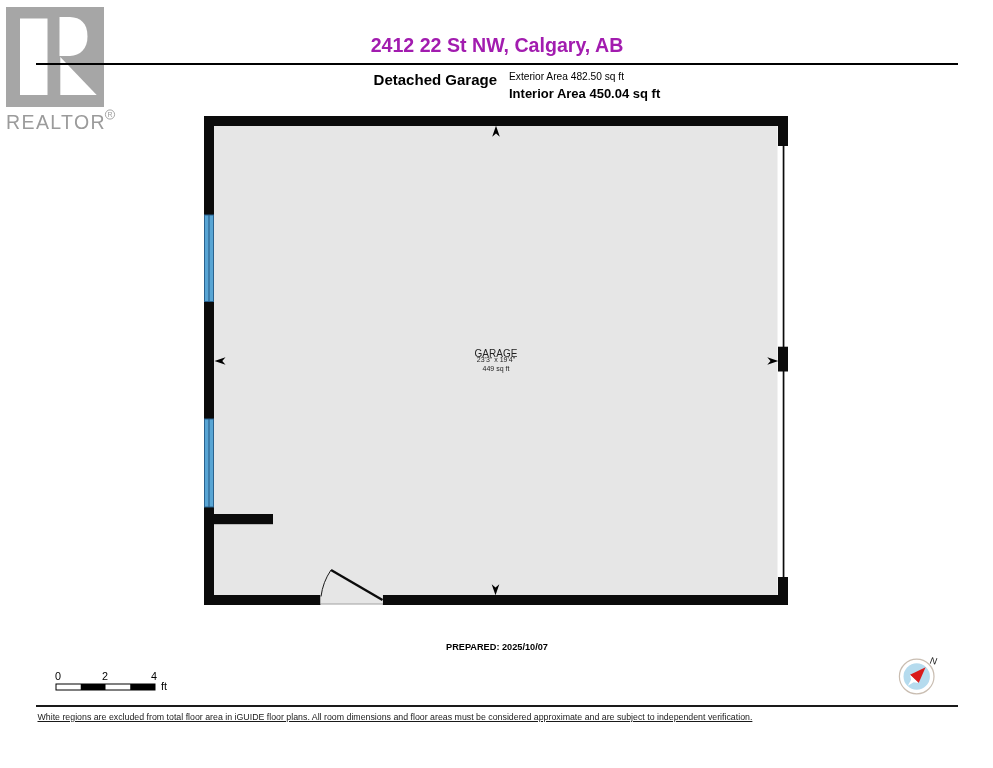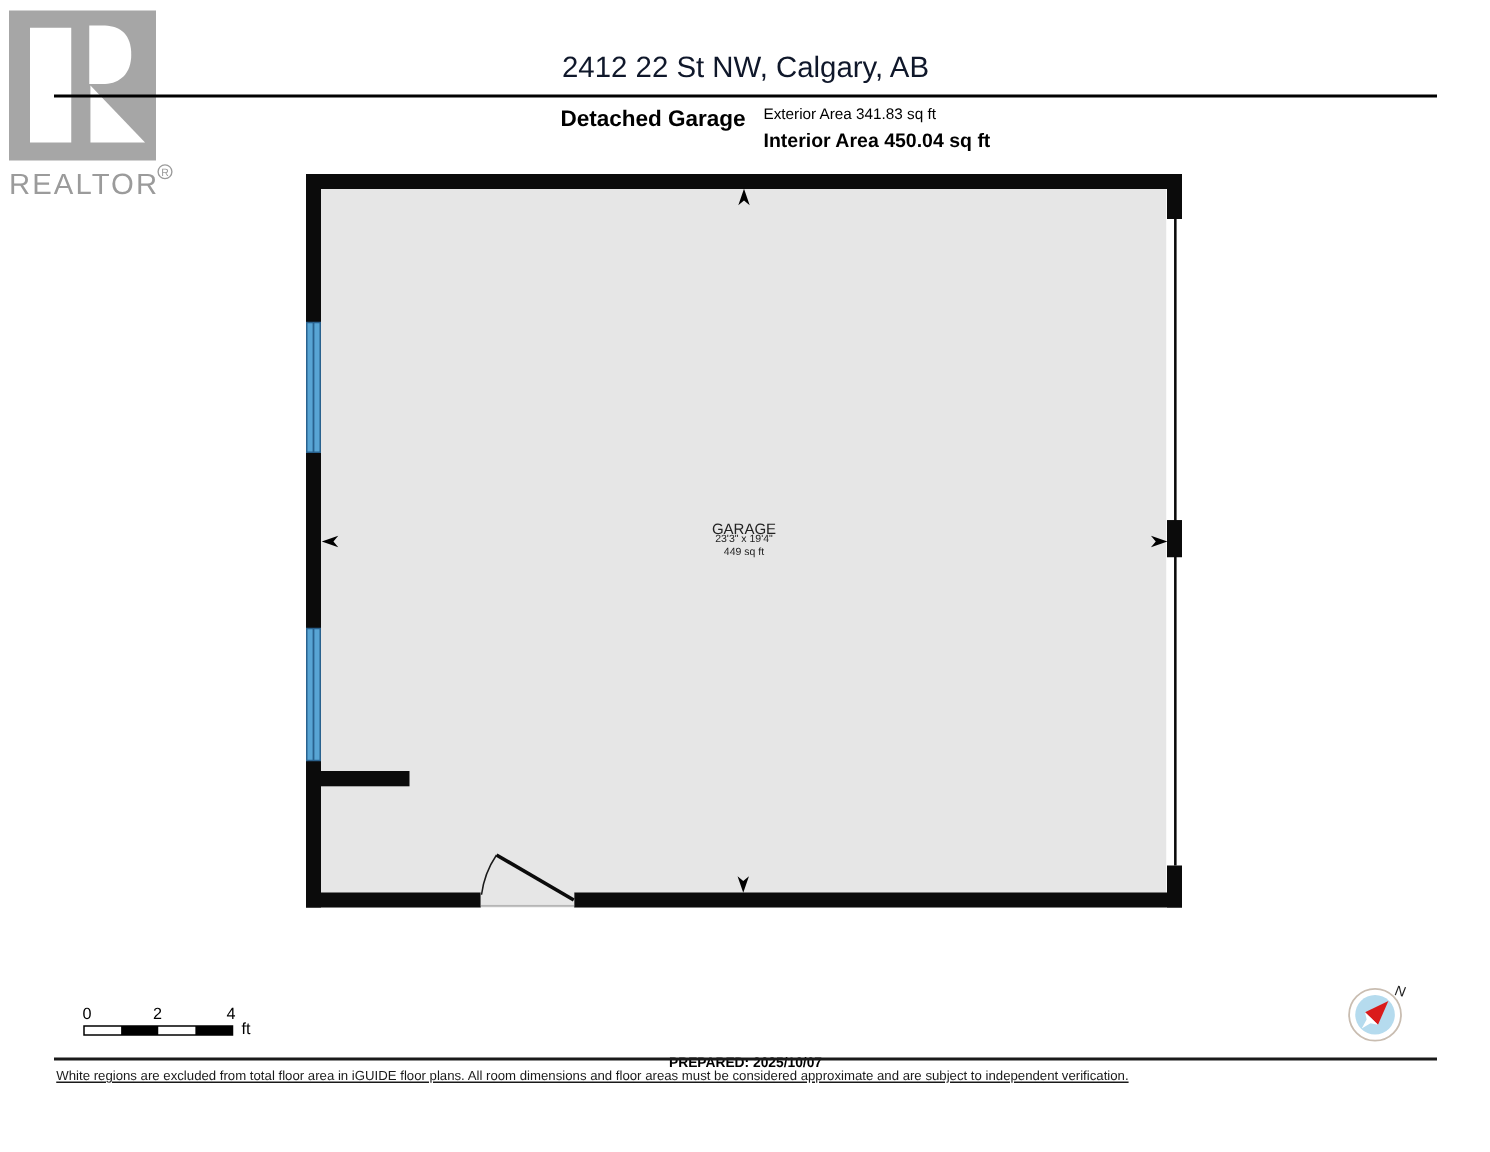--- a/index.html
+++ b/index.html
@@ -13,27 +13,27 @@
 <svg class="abs" style="left:0;top:0" width="125" height="135" viewBox="0 0 125 135">
   <rect x="6" y="7" width="98" height="100" fill="#a6a6a6"></rect>
   <rect x="20" y="18.5" width="27.5" height="76.5" fill="#ffffff"></rect>
   <path d="M59.5 17 L70 17 C80.5 17.5 87.5 23 87.5 36.5 C87.5 49 80 55.5 70 56 L59.5 56 Z" fill="#ffffff"></path>
   <path d="M60.3 50.5 L96.7 88.5 L60.3 88.5 Z" fill="#ffffff" transform="translate(0,6.5)"></path>
   <text x="6" y="129" font-size="19.5" letter-spacing="1.4" fill="#9b9b9b" font-family="Liberation Sans">REALTOR</text>
   <circle cx="110" cy="114.5" r="4.6" fill="none" stroke="#9b9b9b" stroke-width="0.9"></circle>
   <text x="110" y="117.2" font-size="7" fill="#9b9b9b" text-anchor="middle">R</text>
 </svg>
 
-<div class="abs" style="left:297px;top:34px;width:400px;text-align:center;font-size:19.6px;font-weight:normal;color:#0f172a;">2412 22 St NW, Calgary, AB</div>
+<div class="abs" style="left:297px;top:34px;width:400px;text-align:center;font-size:19.6px;font-weight:bold;color:#a21caf;">2412 22 St NW, Calgary, AB</div>
 
 <div class="abs" style="left:36px;top:63px;width:922px;height:2px;background:#000;"></div>
 
 <div class="abs" style="left:297px;top:70.5px;width:200px;text-align:right;font-size:15px;font-weight:bold;color:#000;">Detached Garage</div>
 
-<div class="abs" style="left:509px;top:70.5px;font-size:10.2px;color:#000;">Exterior Area 341.83 sq ft</div>
+<div class="abs" style="left:509px;top:70.5px;font-size:10.2px;color:#000;">Exterior Area 482.50 sq ft</div>
 
 <div class="abs" style="left:509px;top:85.8px;font-size:13px;color:#000;font-weight:bold;">Interior Area 450.04 sq ft</div>
 
 <svg class="abs" style="left:0;top:0" width="993" height="768" viewBox="0 0 993 768">
 
   <rect x="204" y="116" width="573.5" height="489" fill="#e6e6e6"></rect>
 
   <rect x="204" y="116" width="584" height="10" fill="#0b0b0b"></rect>
 
   <rect x="204" y="595" width="116.5" height="10" fill="#0b0b0b"></rect>
@@ -95,21 +95,21 @@
 <div class="abs" style="left:143px;top:670px;width:22px;text-align:center;font-size:10.8px;color:#000;">4</div>
 
 <svg class="abs" style="left:55px;top:683px" width="102" height="9" viewBox="0 0 102 9">
   <rect x="1" y="1" width="99" height="6" fill="#ffffff" stroke="#000" stroke-width="1"></rect>
   <rect x="25.75" y="1" width="24.75" height="6" fill="#000"></rect>
   <rect x="75.25" y="1" width="24.75" height="6" fill="#000"></rect>
 </svg>
 
 <div class="abs" style="left:161px;top:680px;font-size:10.8px;color:#000;">ft</div>
 
-<div class="abs" style="left:397px;top:703px;width:200px;text-align:center;font-size:9.2px;font-weight:bold;color:#000;">PREPARED: 2025/10/07</div>
+<div class="abs" style="left:397px;top:642px;width:200px;text-align:center;font-size:9.2px;font-weight:bold;color:#000;">PREPARED: 2025/10/07</div>
 
 <svg class="abs" style="left:893px;top:651px" width="52" height="52" viewBox="0 0 52 52">
   <circle cx="23.7" cy="25.5" r="17.3" fill="#ffffff" stroke="#c9bdb1" stroke-width="1.2"></circle>
   <circle cx="23.7" cy="25.5" r="13.2" fill="#b5dbee"></circle>
   <g transform="translate(23.7,25.5) rotate(44)">
     <path d="M0 -12.8 L6 3.4 L-6 3.4 Z" fill="#da1b1b"></path>
     <path d="M-6 3.4 L6 3.4 L1.8 6.2 L0 12.8 L-1.8 6.2 Z" fill="#ffffff"></path>
   </g>
   <text x="36.5" y="12.5" font-size="9.5" font-style="italic" fill="#222" transform="rotate(10 37 12)">N</text>
 </svg>

